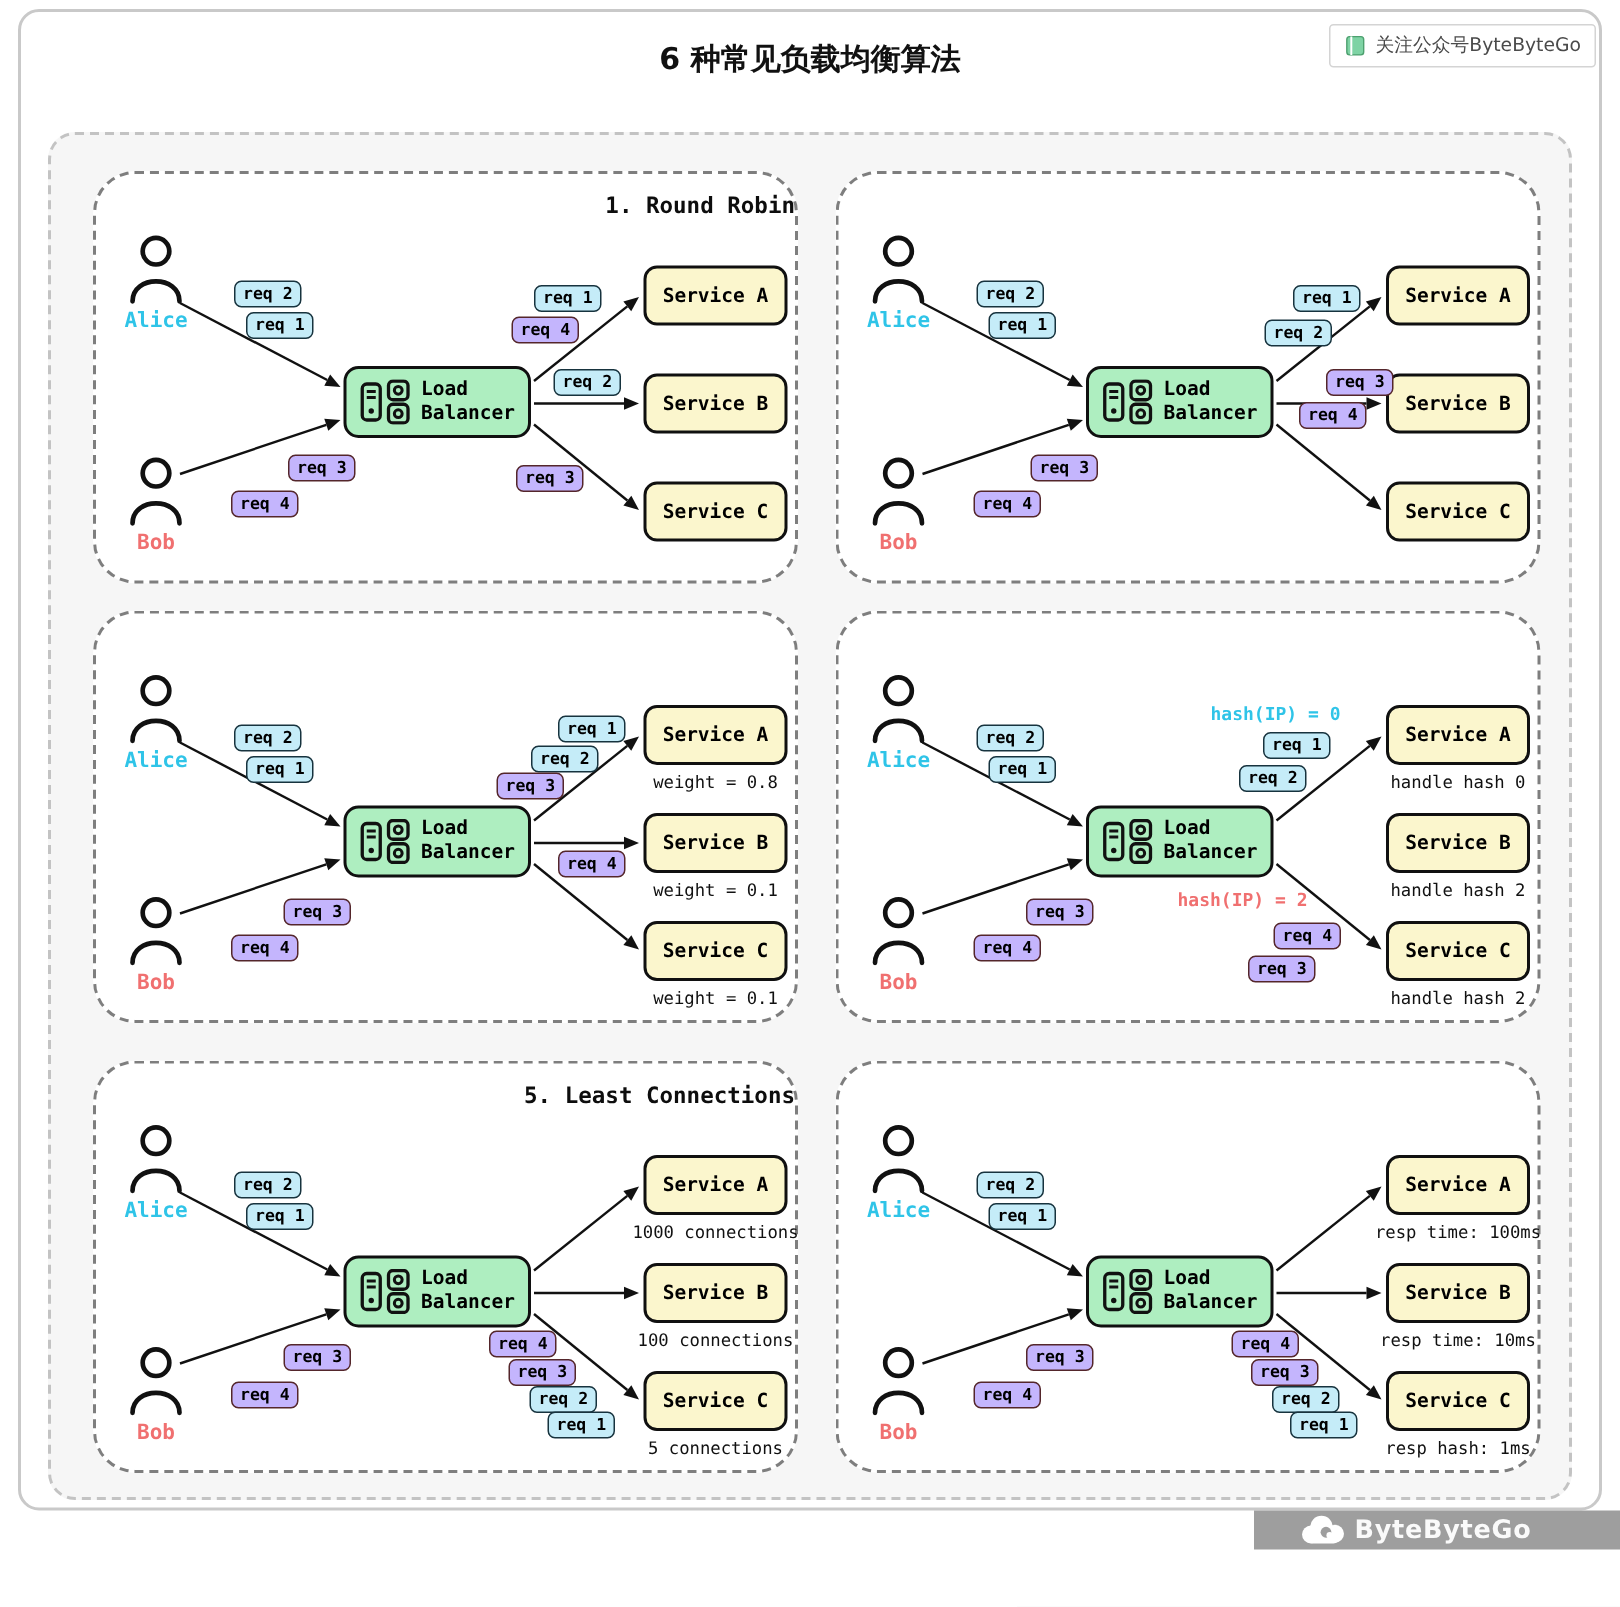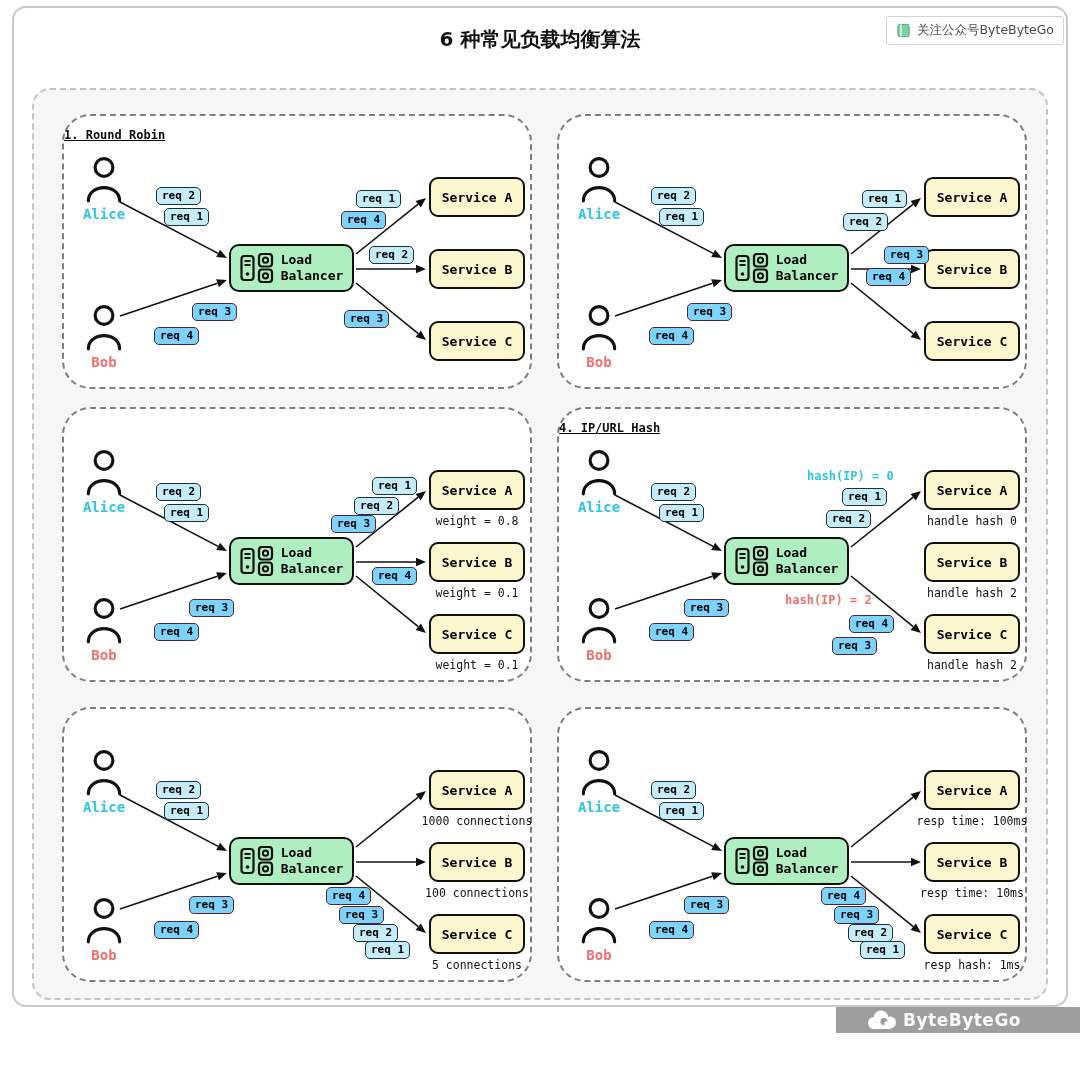--- a/index.html
+++ b/index.html
@@ -23,22 +23,22 @@
   }
   .board{
     position:absolute;left:32px;top:88px;width:1016px;height:912px;box-sizing:border-box;
     background:#f6f6f6;border:2px dashed #c3c3c3;border-radius:18px;
   }
   .panel{
     position:absolute;width:470px;height:275px;box-sizing:border-box;
     background:#ffffff;border:2px dashed #7e7e7e;border-radius:28px;
   }
   .panel-title{
-    position:absolute;top:12px;left:0;width:100%;text-align:left;
-    font-weight:bold;font-size:12px;color:#0d0d0d;text-decoration:underline;
+    position:absolute;top:12px;left:0;width:100%;text-align:right;
+    font-weight:bold;font-size:15px;color:#0d0d0d;
   }
   .panel-arrows{position:absolute;left:0;top:0;width:470px;height:275px;pointer-events:none;}
   .user{position:absolute;left:14px;width:52px;text-align:center;}
   .user svg{display:block;margin:0 auto;}
   .user-label{font-weight:bold;font-size:14px;margin-top:2px;}
   .user-label.alice{color:#2fc4e8;}
   .user-label.bob{color:#f07070;}
   .lb-box{
     position:absolute;left:165px;top:128px;width:125px;height:48px;box-sizing:border-box;
     background:#aeeec0;border:2px solid #101010;border-radius:10px;
@@ -53,21 +53,21 @@
   }
   .service-sub{
     position:absolute;left:338px;width:150px;text-align:center;
     font-size:11.5px;color:#111;white-space:nowrap;
   }
   .tag{
     position:absolute;font-size:11px;font-weight:bold;color:#000;white-space:nowrap;
     padding:1px 5px 2px;border-radius:5px;line-height:1.2;
   }
   .tag.cyan{background:#c5ecf8;border:1.5px solid #17333e;}
-  .tag.pink{background:#7dd3fc;border:1.5px solid #54262b;}
+  .tag.pink{background:#c4b5fd;border:1.5px solid #54262b;}
   .note{position:absolute;font-size:12px;font-weight:bold;white-space:nowrap;}
   .note.cyan{color:#2fc4e8;}
   .note.red{color:#f07070;}
   .wm-bar{
     position:absolute;left:836px;top:1007px;width:244px;height:26px;background:#9e9e9e;
     display:flex;align-items:center;padding-left:28px;box-sizing:border-box;
   }
   .wm-label{
     font-family:"DejaVu Sans", sans-serif;font-weight:bold;font-size:17px;
     color:rgba(255,255,255,0.95);margin-left:5px;letter-spacing:0.5px;
@@ -255,21 +255,20 @@
       <div class="tag cyan" style="left: 100px; top: 95px;">req 1</div>
       <div class="tag pink" style="left: 125px; top: 190px;">req 3</div>
       <div class="tag pink" style="left: 90px; top: 214px;">req 4</div>
       <div class="tag cyan" style="left: 308px; top: 68px;">req 1</div>
       <div class="tag cyan" style="left: 290px; top: 88px;">req 2</div>
       <div class="tag pink" style="left: 267px; top: 106px;">req 3</div>
       <div class="tag pink" style="left: 308px; top: 158px;">req 4</div>
     </div>
 
   <div class="panel" style="left: 523px; top: 317px;">
-    <div class="panel-title">4. IP/URL Hash</div>
     <svg class="panel-arrows">
         <line x1="56" y1="86" x2="154.1400644856092" y2="137.3630244036833" stroke="#111" stroke-width="1.6"></line>
         <polygon points="163,142 152.1925347351562,141.08419731972745 156.08759423606222,133.64185148763917" fill="#111"></polygon>
         <line x1="56" y1="200" x2="153.52206212329577" y2="167.18883891178834" stroke="#111" stroke-width="1.6"></line>
         <polygon points="163,164 154.86137446624687,171.1695728200041 152.18274978034466,163.20810500357257" fill="#111"></polygon>
         <line x1="292" y1="138" x2="354.1913119055697" y2="88.24695047554424" stroke="#111" stroke-width="1.6"></line>
         <polygon points="362,82 356.81503110529826,91.52659947520496 351.56759270584115,84.96730147588352" fill="#111"></polygon>
         <line x1="292" y1="167" x2="354.2456413991807" y2="217.6857365679043" stroke="#111" stroke-width="1.6"></line>
         <polygon points="362,224 351.5936507577006,220.9425671802484 356.8976320406609,214.42890595556023" fill="#111"></polygon>
       </svg>
@@ -315,20 +314,21 @@
       <div class="tag pink" style="left: 90px; top: 214px;">req 4</div>
       <div class="tag cyan" style="left: 283px; top: 79px;">req 1</div>
       <div class="tag cyan" style="left: 267px; top: 101px;">req 2</div>
       <div class="tag pink" style="left: 290px; top: 206px;">req 4</div>
       <div class="tag pink" style="left: 273px; top: 228px;">req 3</div>
       <div class="note cyan" style="left: 248px; top: 60px;">hash(IP) = 0</div>
       <div class="note red" style="left: 226px; top: 184px;">hash(IP) = 2</div>
     </div>
 
   <div class="panel" style="left: 28px; top: 617px;">
+    <div class="panel-title">5. Least Connections</div>
     <svg class="panel-arrows">
         <line x1="56" y1="86" x2="154.1400644856092" y2="137.3630244036833" stroke="#111" stroke-width="1.6"></line>
         <polygon points="163,142 152.1925347351562,141.08419731972745 156.08759423606222,133.64185148763917" fill="#111"></polygon>
         <line x1="56" y1="200" x2="153.52206212329577" y2="167.18883891178834" stroke="#111" stroke-width="1.6"></line>
         <polygon points="163,164 154.86137446624687,171.1695728200041 152.18274978034466,163.20810500357257" fill="#111"></polygon>
         <line x1="292" y1="138" x2="354.1913119055697" y2="88.24695047554424" stroke="#111" stroke-width="1.6"></line>
         <polygon points="362,82 356.81503110529826,91.52659947520496 351.56759270584115,84.96730147588352" fill="#111"></polygon>
         <line x1="292" y1="153" x2="352" y2="153" stroke="#111" stroke-width="1.6"></line>
         <polygon points="362,153 352,157.2 352,148.8" fill="#111"></polygon>
         <line x1="292" y1="167" x2="354.2456413991807" y2="217.6857365679043" stroke="#111" stroke-width="1.6"></line>

